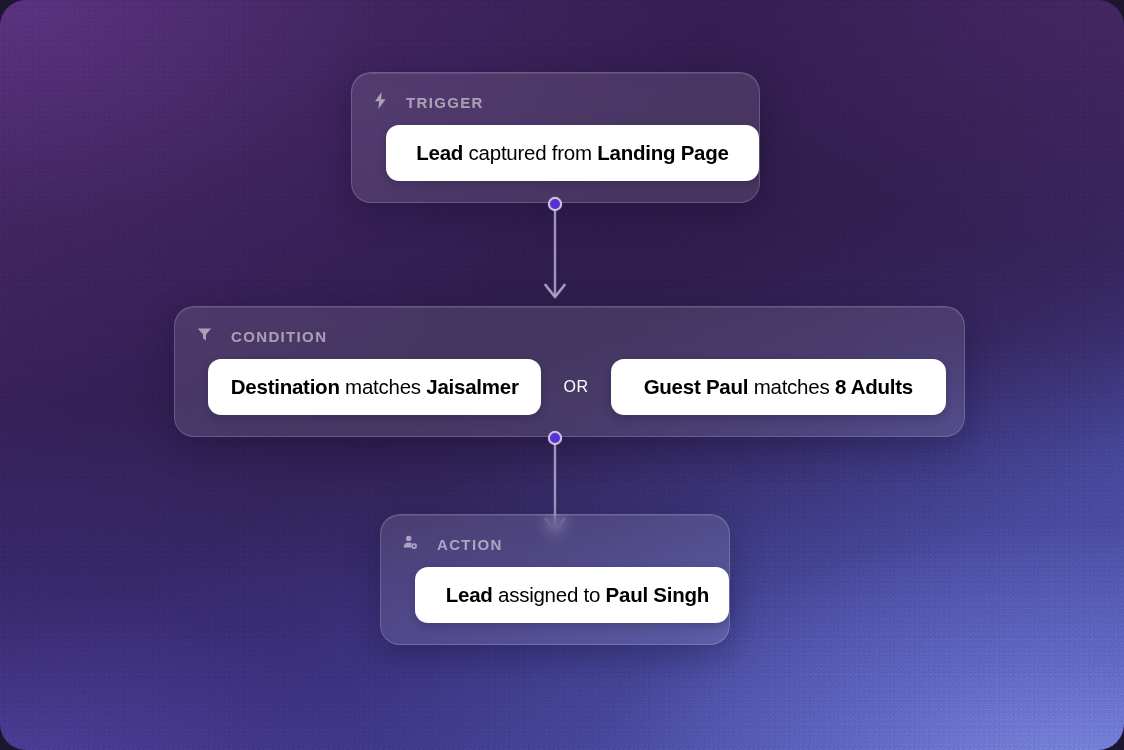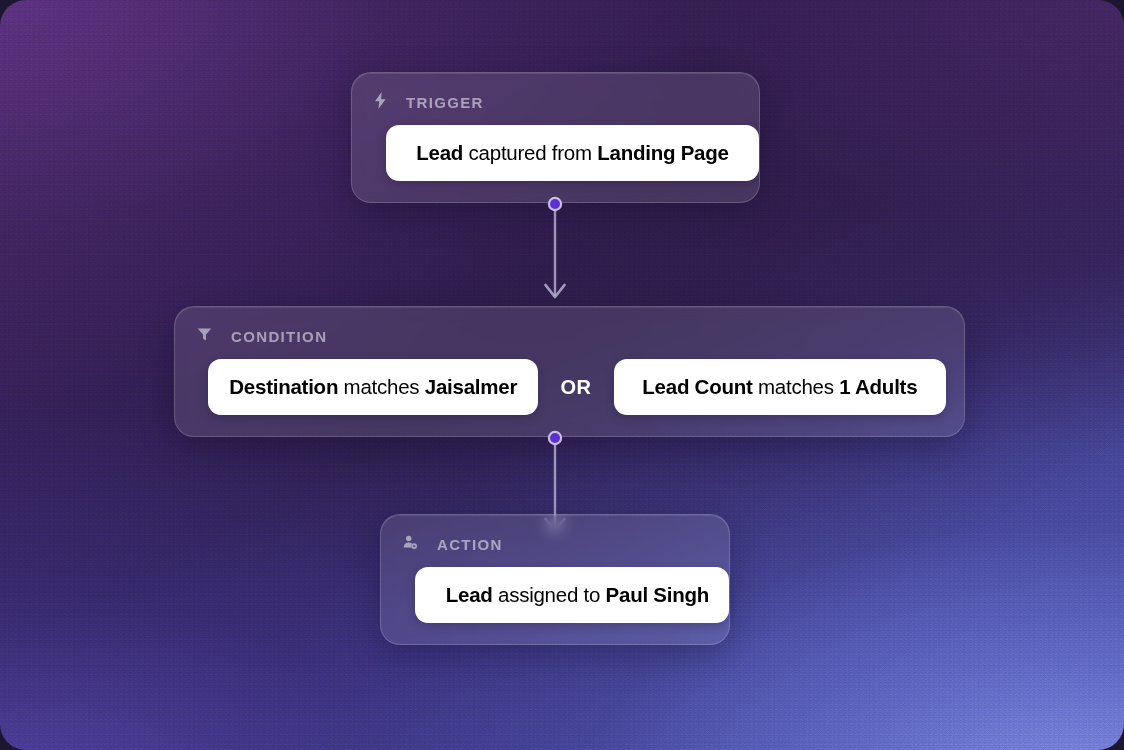--- a/index.html
+++ b/index.html
@@ -102,22 +102,22 @@
     display: flex;
     align-items: center;
     gap: 22px;
     margin-left: 15px;
     text-align: center;
   }
   #pill-cond-1 { width: 344px; }
   #pill-cond-2 { width: 346px; }
   .or-sep {
     color: #ffffff;
-    font-size: 20px;
-    font-weight: 700;
+    font-size: 16px;
+    font-weight: 400;
     letter-spacing: 0.6px;
     flex: none;
   }
 
   
   .connector { position: absolute; pointer-events: none; }
   #conn-1 { left: 527px; top: 196px; width: 56px; height: 118px; }
   #conn-2 { left: 527px; top: 430px; width: 56px; height: 118px; }
 </style>
 </head>
@@ -158,21 +158,21 @@
           </svg>
         </span>
         <span class="label">CONDITION</span>
       </div>
       <div class="cond-row">
         <div class="pill" id="pill-cond-1">
           <span class="txt"><b>Destination</b><span> matches </span><b>Jaisalmer</b></span>
         </div>
         <span class="or-sep">OR</span>
         <div class="pill" id="pill-cond-2">
-          <span class="txt"><b>Lead Count</b><span> matches </span><b>1 Adults</b></span>
+          <span class="txt"><b>Guest Paul</b><span> matches </span><b>8 Adults</b></span>
         </div>
       </div>
     </div>
 
     <svg class="connector" id="conn-2" viewBox="0 0 56 118">
       <line x1="28" y1="8" x2="28" y2="100" stroke="#B9B4D6" stroke-width="2.4" stroke-opacity="0.80"></line>
       <path d="M18.5 89 L28 101 L37.5 89" fill="none" stroke="#B9B4D6" stroke-width="2.8" stroke-opacity="0.85" stroke-linecap="round" stroke-linejoin="round"></path>
       <circle cx="28" cy="8" r="7.2" fill="#CFC9E6" fill-opacity="0.95"></circle>
       <circle cx="28" cy="8" r="5.0" fill="#5B2FD4"></circle>
     </svg>

